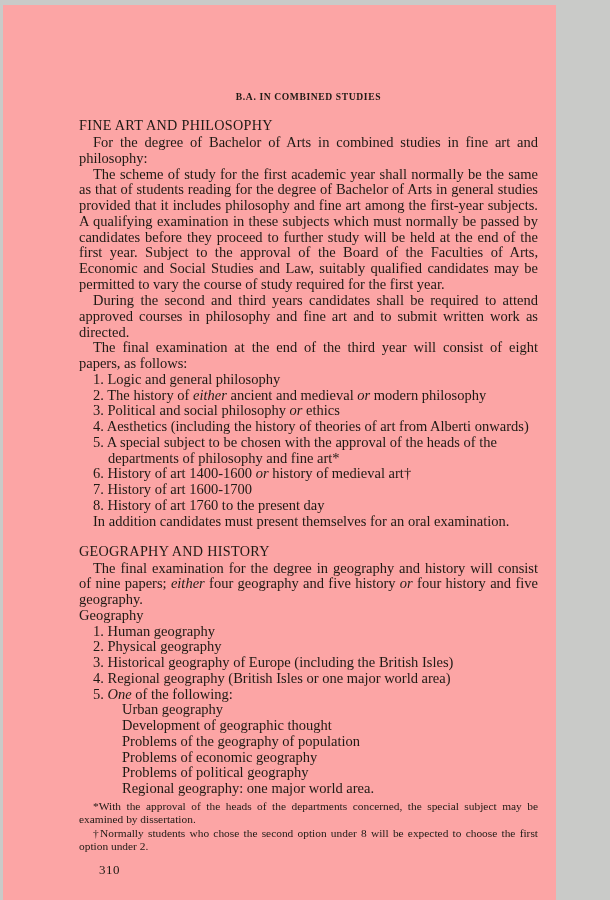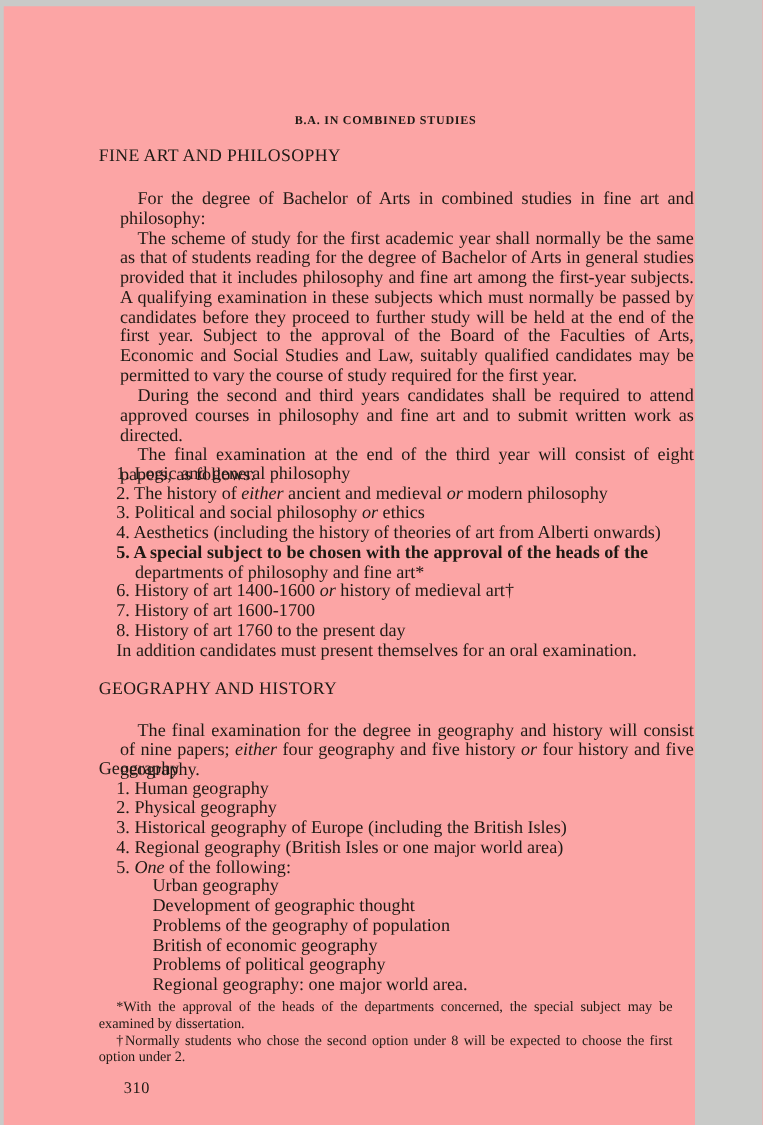--- a/index.html
+++ b/index.html
@@ -33,21 +33,21 @@
     position: absolute; left: 0; width: 100%;
     text-align: left;
     font-size: 14.2px;
     letter-spacing: 0.3px;
   }
   .para {
     position: absolute; left: 0; width: 459px;
     font-size: 14.5px; line-height: 15.8px;
     text-align: justify;
     text-indent: 14px;
-    margin: 17px;
+    margin: 0;
   }
   .line {
     position: absolute; white-space: nowrap;
     font-size: 14.5px; line-height: 15.8px;
   }
   .foot {
     position: absolute; left: 0; width: 459px;
     font-size: 11.4px; line-height: 13px;
     text-align: justify;
     text-indent: 14px;
@@ -86,21 +86,21 @@
         <span>The history of </span><i>either</i><span> ancient and medieval </span><i>or</i><span> modern philosophy</span>
       </div>
       <div class="line" style="top:398px;left:14px;">
         <span>3.</span>
         <span>Political and social philosophy </span><i>or</i><span> ethics</span>
       </div>
       <div class="line" style="top:414px;left:14px;">
         <span>4.</span>
         <span>Aesthetics (including the history of theories of art from Alberti onwards)</span>
       </div>
-      <div class="line" style="top:430px;left:14px;font-weight:bold;">
+      <div class="line" style="top:430px;left:14px;">
         <span>5.</span>
         <span>A special subject to be chosen with the approval of the heads of the</span>
       </div>
       <div class="line" style="top:445.5px;left:29px;">
         <span>departments of philosophy and fine art*</span>
       </div>
       <div class="line" style="top:461px;left:14px;">
         <span>6.</span>
         <span>History of art 1400-1600 </span><i>or</i><span> history of medieval art†</span>
       </div>
@@ -142,21 +142,21 @@
       <div class="line" style="top:681.5px;left:14px;">
         <span>5.</span>
         <i>One</i><span> of the following:</span>
       </div>
     </div>
 
     <div>
       <div class="line" style="top:697px;left:43px;">Urban geography</div>
       <div class="line" style="top:713px;left:43px;">Development of geographic thought</div>
       <div class="line" style="top:728.5px;left:43px;">Problems of the geography of population</div>
-      <div class="line" style="top:744.5px;left:43px;">British of economic geography</div>
+      <div class="line" style="top:744.5px;left:43px;">Problems of economic geography</div>
       <div class="line" style="top:760px;left:43px;">Problems of political geography</div>
       <div class="line" style="top:776px;left:43px;">Regional geography: one major world area.</div>
     </div>
 
     <p class="foot" style="top:795px;">*With the approval of the heads of the departments concerned, the special subject may be examined by dissertation.</p>
     <p class="foot" style="top:822px;">†Normally students who chose the second option under 8 will be expected to choose the first option under 2.</p>
 
     <div class="pageno">310</div>
   </div>
 </div>

